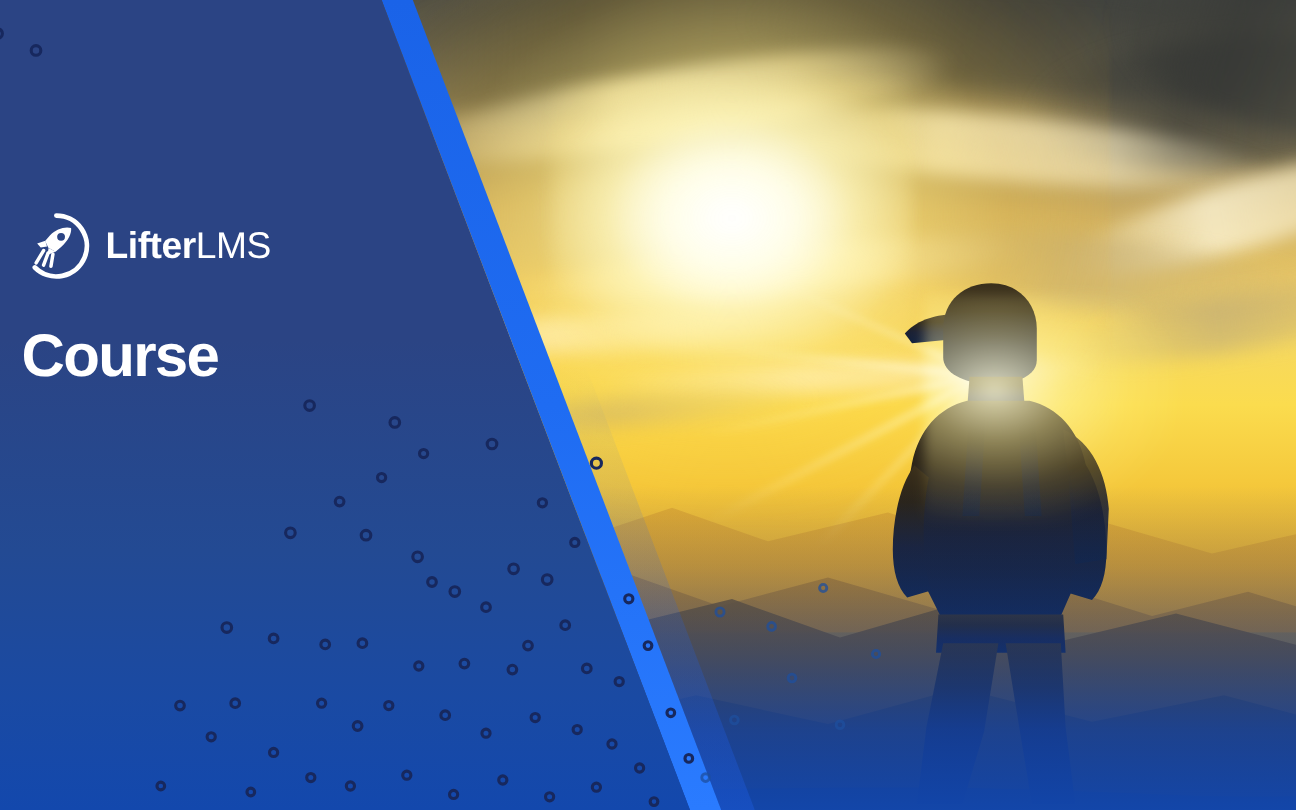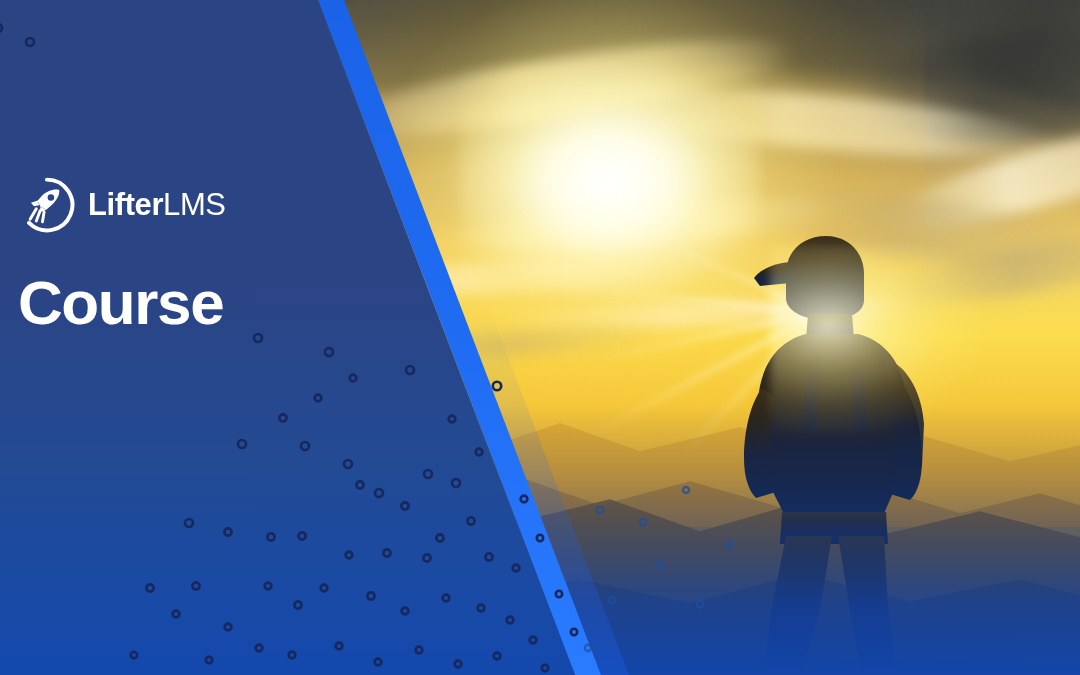--- a/index.html
+++ b/index.html
@@ -176,21 +176,21 @@
     letter-spacing: -0.4px;
     white-space: nowrap;
     color: #ffffff;
   }
   .logo-text .bold { font-weight: 700; }
   .logo-text .light { font-weight: 300; }
 
   .headline {
     color: #ffffff;
     font-weight: 700;
-    font-size: 62px;
+    font-size: 50px;
     line-height: 1.12;
     letter-spacing: -1.4px;
     margin: 0;
   }
   .headline .line { display: block; }
 </style>
 </head>
 <body>
 
 <div id="banner">

